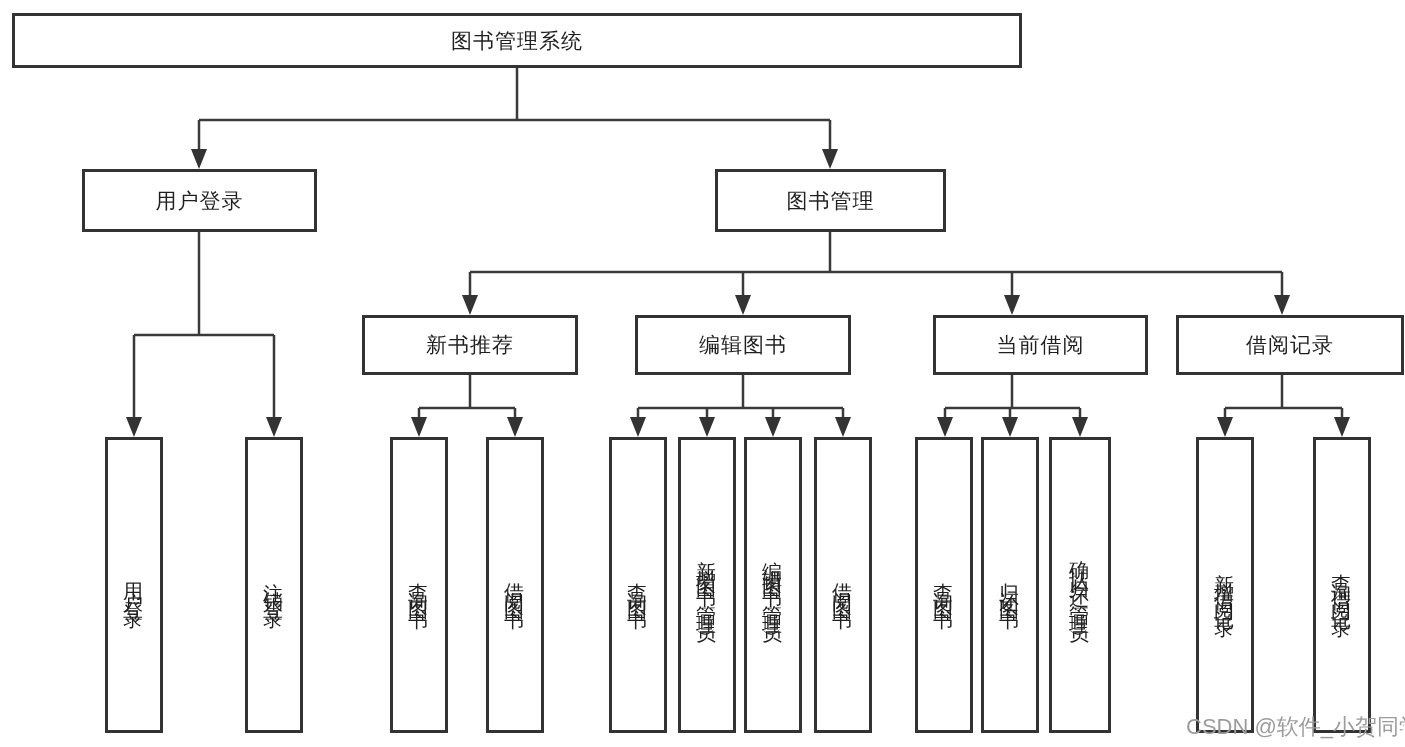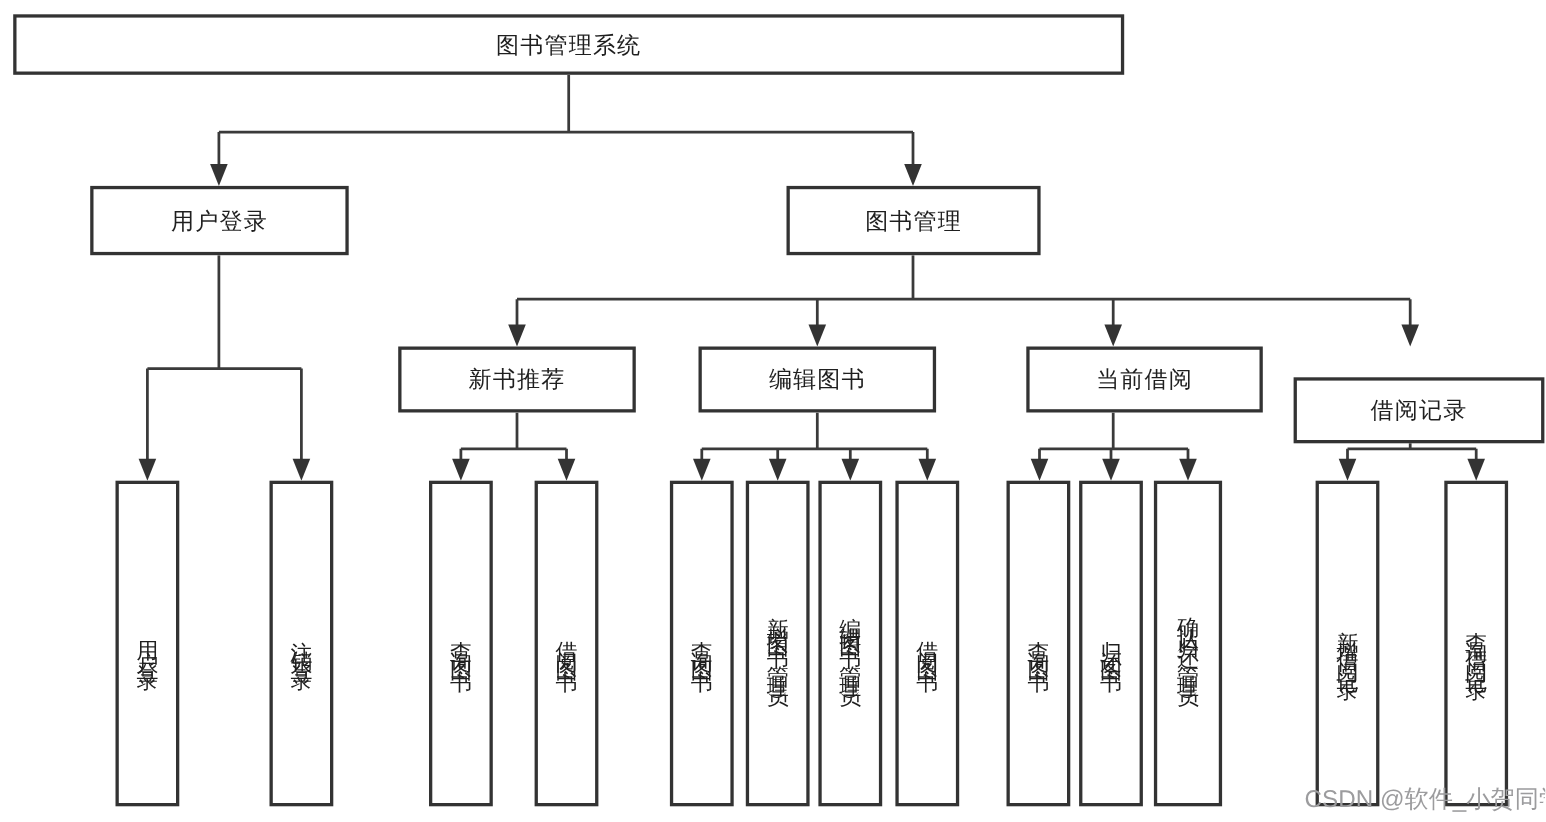--- a/index.html
+++ b/index.html
@@ -96,21 +96,21 @@
 
   <div class="box lvl3" style="left:362px;width:216px;">
     <span class="hlabel">新书推荐</span>
   </div>
   <div class="box lvl3" style="left:635px;width:216px;">
     <span class="hlabel">编辑图书</span>
   </div>
   <div class="box lvl3" style="left:905px;width:215px;margin-left:28px;">
     <span class="hlabel">当前借阅</span>
   </div>
-  <div class="box lvl3" style="left:1176px;width:228px;margin-top:28px;">
+  <div class="box lvl3" style="left:1176px;width:228px;">
     <span class="hlabel">借阅记录</span>
   </div>
 
   <div class="box leaf" style="left:105px;">
     <span class="vtext">用户登录</span>
   </div>
   <div class="box leaf" style="left:245px;">
     <span class="vtext">注销登录</span>
   </div>
 

